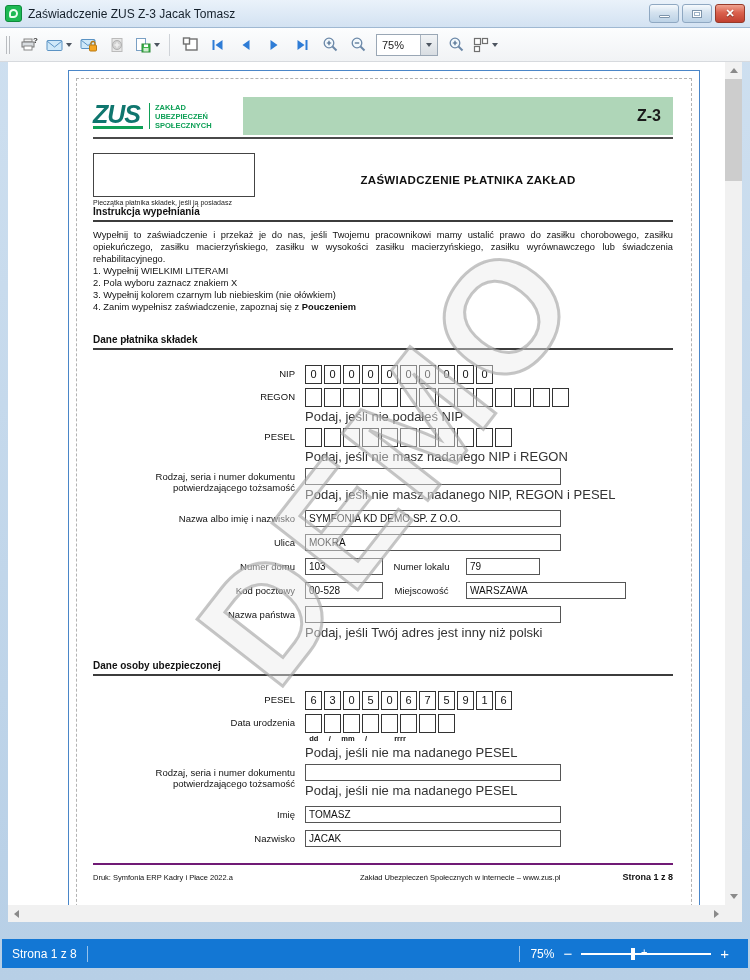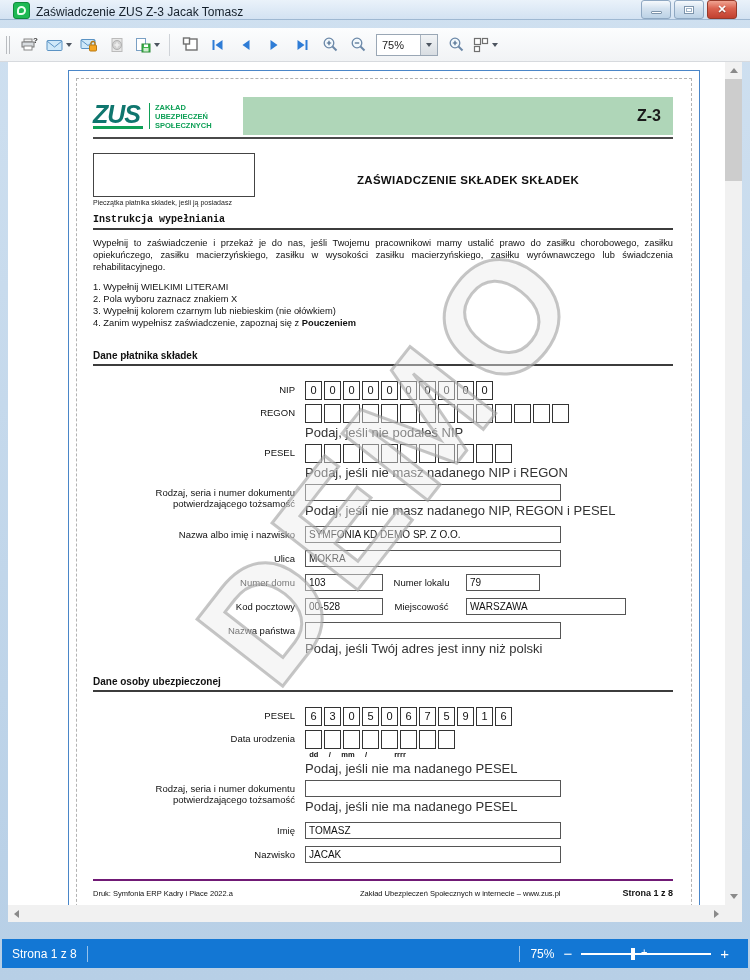--- a/index.html
+++ b/index.html
@@ -3,22 +3,22 @@
 <meta charset="utf-8">
 <style>
   * { box-sizing: border-box; margin: 0; padding: 0; }
   html,body { width:750px; height:980px; }
   body { font-family:"Liberation Sans", sans-serif; background:#bcd2e8; overflow:hidden; }
 
   .window { position:relative; width:750px; height:980px;
     background:linear-gradient(#cfe0f0,#b7cfe6); }
 
   
-  .titlebar { position:absolute; top:0; left:0; right:0; height:20px;
-    display:flex; align-items:flex-end; padding:0 13px;
+  .titlebar { position:absolute; top:0; left:0; right:0; height:28px;
+    display:flex; align-items:center; padding:0 5px;
     background:linear-gradient(#eaf2fa,#d3e2f2); border-bottom:1px solid #9fb8d2; }
   .app-icon { width:17px; height:17px; border-radius:3px; background:#1db954;
     border:1px solid #0e8a3c; margin-right:6px; position:relative; flex:0 0 auto; }
   .app-icon::after { content:""; position:absolute; inset:3px; border:2px solid #eafff0; border-radius:50% 50% 50% 2px; }
   .title-text { font-size:12px; color:#15202b; white-space:nowrap; }
   .win-controls { margin-left:auto; display:flex; }
   .win-btn { width:30px; height:19px; margin-left:3px; border:1px solid #8fa8c2; border-radius:3px;
     background:linear-gradient(#f6fafd,#d4e2ef 45%,#bcd2e6); display:flex; align-items:center; justify-content:center; }
   .win-btn.close { background:linear-gradient(#f0a492,#da614e 45%,#c14030); border-color:#963a2a;
     color:#fff; font-size:11px; font-weight:bold; text-shadow:0 1px 1px rgba(0,0,0,.4); }
@@ -78,23 +78,23 @@
     padding-right:12px; font-size:16px; font-weight:bold; color:#1a1a1a; }
   .hdr-rule { border-bottom:2px solid #4a4a4a; margin-top:2px; }
 
   .stamp-row { display:flex; margin-top:14px; }
   .stamp-wrap { width:170px; }
   .stamp-box { width:162px; height:44px; border:1px solid #444; background:#fff; }
   .stamp-cap { font-size:7px; margin-top:2px; color:#222; }
   .doc-title { flex:1; text-align:center; align-self:center; font-size:11.5px; font-weight:bold; letter-spacing:0.3px; }
 
   .sec-h { font-size:10px; font-weight:bold; border-bottom:2px solid #3c3c3c; padding-bottom:3px; }
-  .instr-h { margin-top:8px;font-family:Liberation Mono, monospace; }
+  .instr-h { margin-top:0; }
   .para { margin-top:7px; text-align:justify; line-height:1.3; font-size:9.3px; }
-  .ilist { margin-top:8px; line-height:1.3; font-size:9.3px; }
+  .ilist { line-height:1.3; font-size:9.3px; }
 
   .frow { display:flex; align-items:flex-start; }
   .flabel { width:212px; text-align:right; padding-right:10px; padding-top:3px; line-height:1.18; flex:0 0 auto;}
   .ffield { flex:1; }
   .cells { display:flex; gap:2px; }
   .cell { width:17px; height:19px; border:1px solid #333; background:#fff; font-size:11px;
     display:inline-flex; align-items:center; justify-content:center; }
   .tinput { border:1px solid #555; height:17px; background:#fff; font-size:10px;
     display:flex; align-items:center; padding:0 3px; width:256px; }
   .tinput.small { width:78px; } .tinput.med { width:160px; } .tinput.lok { width:74px; }
@@ -281,21 +281,21 @@
             <span>Z-3</span>
           </div>
         </div>
         <div class="hdr-rule"></div>
 
         <div class="stamp-row">
           <div class="stamp-wrap">
             <div class="stamp-box"></div>
             <div class="stamp-cap">Pieczątka płatnika składek, jeśli ją posiadasz</div>
           </div>
-          <div class="doc-title">ZAŚWIADCZENIE SKŁADEK SKŁADEK</div>
+          <div class="doc-title">ZAŚWIADCZENIE PŁATNIKA ZAKŁAD</div>
         </div>
 
         <div class="sec-h instr-h">Instrukcja wypełniania</div>
         <div class="para">Wypełnij to zaświadczenie i przekaż je do nas, jeśli Twojemu pracownikowi mamy ustalić prawo do zasiłku chorobowego, zasiłku opiekuńczego, zasiłku macierzyńskiego, zasiłku w wysokości zasiłku macierzyńskiego, zasiłku wyrównawczego lub świadczenia rehabilitacyjnego.</div>
         <div class="ilist">
           <div>1. Wypełnij WIELKIMI LITERAMI</div>
           <div>2. Pola wyboru zaznacz znakiem X</div>
           <div>3. Wypełnij kolorem czarnym lub niebieskim (nie ołówkiem)</div>
           <div><span>4. Zanim wypełnisz zaświadczenie, zapoznaj się z </span><b>Pouczeniem</b></div>
         </div>

